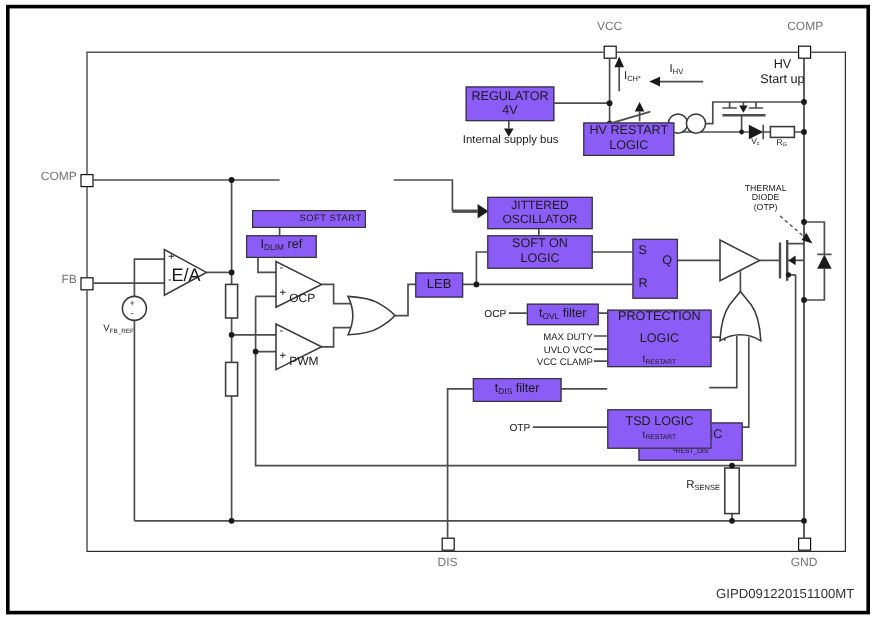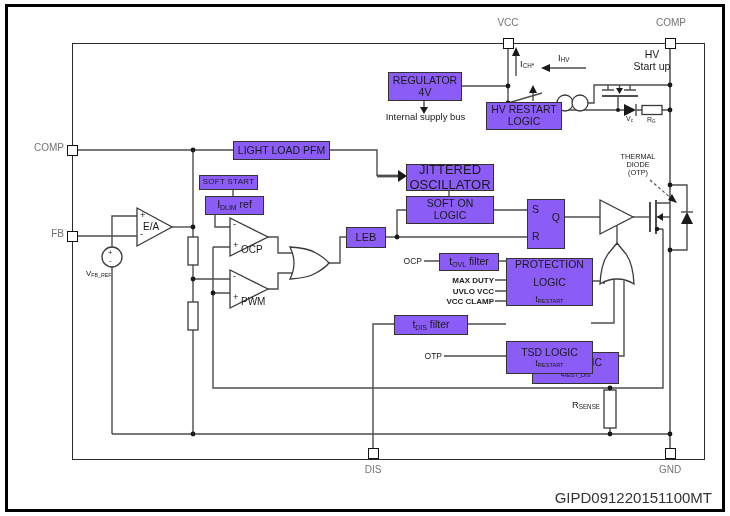--- a/index.html
+++ b/index.html
@@ -8,21 +8,21 @@
   .frame{position:absolute;left:5px;top:4px;width:714px;height:502px;border:3px solid #000;}
   .icbox{position:absolute;left:72px;top:43px;width:631px;height:415px;border:1.6px solid #2b2b2b;}
   svg.layer{position:absolute;left:0;top:0;z-index:2;}
   .box{position:absolute;border:1.1px solid #333;background:#8b5cf6;display:flex;flex-direction:column;
        align-items:center;justify-content:center;text-align:center;z-index:3;line-height:1.12;}
   .lbl{position:absolute;z-index:4;white-space:nowrap;}
   .pad{position:absolute;width:9px;height:9px;border:1.8px solid #111;background:#fff;z-index:5;}
   .pin{font-size:10px;color:#737373;}
   sub{font-size:66%;vertical-align:-0.22em;letter-spacing:0;}
   .sgn{position:absolute;z-index:4;font-size:9.5px;line-height:9px;color:#222;}
-  .sm{font-size:8px;color:#222;font-weight:bold;}
+  .sm{font-size:8px;color:#222;}
   .tiny{font-size:7px;color:#222;}
 </style>
 </head>
 <body>
 
 <div class="canvas">
   <div class="frame"></div>
   <div class="icbox"></div>
 
   <svg class="layer" width="730" height="516" viewBox="0 0 730 516">
@@ -197,33 +197,30 @@
   <div class="box" style="left:388px;top:72px;width:72px;height:27px;font-size:10.5px;">
     <div>REGULATOR</div>
     <div>4V</div>
   </div>
 
   <div class="box" style="left:486px;top:102px;width:74px;height:26px;font-size:10.5px;">
     <div>HV RESTART</div>
     <div>LOGIC</div>
   </div>
 
-  <div class="box" style="left:233px;top:141px;width:95px;height:17px;font-size:10.5px;">
-    <div>LIGHT LOAD PFM</div>
-  </div>
-
-  <div class="box" style="left:199px;top:175px;width:57px;height:13px;font-size:7.8px;letter-spacing:0.4px;">
+
+  <div class="box" style="left:210px;top:175px;width:57px;height:13px;font-size:7.8px;letter-spacing:0.4px;padding-left:36px;">
     <div>SOFT START</div>
   </div>
 
   <div class="box" style="left:205px;top:196px;width:57px;height:17px;font-size:10.5px;">
     <div><span>I</span><sub>DLIM</sub><span> ref</span></div>
   </div>
 
-  <div class="box" style="left:406px;top:164px;width:86px;height:25px;font-size:13px;">
+  <div class="box" style="left:406px;top:164px;width:86px;height:25px;font-size:10px;">
     <div>JITTERED</div>
     <div>OSCILLATOR</div>
   </div>
 
   <div class="box" style="left:406px;top:196px;width:86px;height:26px;font-size:10.5px;">
     <div>SOFT ON</div>
     <div>LOGIC</div>
   </div>
 
   <div class="box" style="left:527px;top:199px;width:36px;height:48px;font-size:10.5px;">
@@ -287,33 +284,33 @@
 
   <div class="lbl" style="left:612px;top:153px;width:52px;text-align:center;font-size:7.3px;line-height:1.12;">
     <div>THERMAL</div>
       <div>DIODE</div>
       <div>(OTP)</div>
   </div>
 
   <div class="lbl" style="left:552px;top:399px;width:48px;text-align:right;font-size:9.5px;"><span>R</span><sub>SENSE</sub></div>
   <div class="lbl" style="left:86px;top:269px;width:54px;font-size:8px;"><span>V</span><sub>FB_REF</sub></div>
 
-  <div class="lbl" style="left:143px;top:221px;font-size:10px;">E/A</div>
+  <div class="lbl" style="left:143px;top:221px;font-size:15px;">E/A</div>
   <div class="lbl" style="left:241px;top:244px;font-size:10px;">OCP</div>
   <div class="lbl" style="left:241px;top:296px;font-size:10px;">PWM</div>
 
   <div class="lbl" style="left:400px;top:256px;width:22px;text-align:right;font-size:8.5px;">OCP</div>
   <div class="lbl sm" style="left:440px;top:276px;width:54px;text-align:right;">MAX DUTY</div>
   <div class="lbl sm" style="left:440px;top:287px;width:54px;text-align:right;">UVLO VCC</div>
   <div class="lbl sm" style="left:440px;top:297px;width:54px;text-align:right;">VCC CLAMP</div>
   <div class="lbl" style="left:416px;top:351px;width:26px;text-align:right;font-size:8.5px;">OTP</div>
 
   <span class="sgn" style="left:140px;top:210px;">+</span>
   <span class="sgn" style="left:140px;top:229px;">-</span>
   <span class="sgn" style="left:233px;top:219px;">-</span>
   <span class="sgn" style="left:233px;top:240px;">+</span>
   <span class="sgn" style="left:233px;top:271px;">-</span>
   <span class="sgn" style="left:233px;top:292px;">+</span>
   <span class="sgn" style="left:108px;top:248px;font-size:7.5px;">+</span>
   <span class="sgn" style="left:109px;top:256px;font-size:7.5px;">-</span>
 
-  <div class="lbl" style="left:500px;top:489px;width:212px;text-align:right;font-size:15px;color:#333;">GIPD091220151100MT</div>
+  <div class="lbl" style="left:500px;top:489px;width:212px;text-align:right;font-size:11px;color:#333;">GIPD091220151100MT</div>
 </div>
 
 </body></html>

